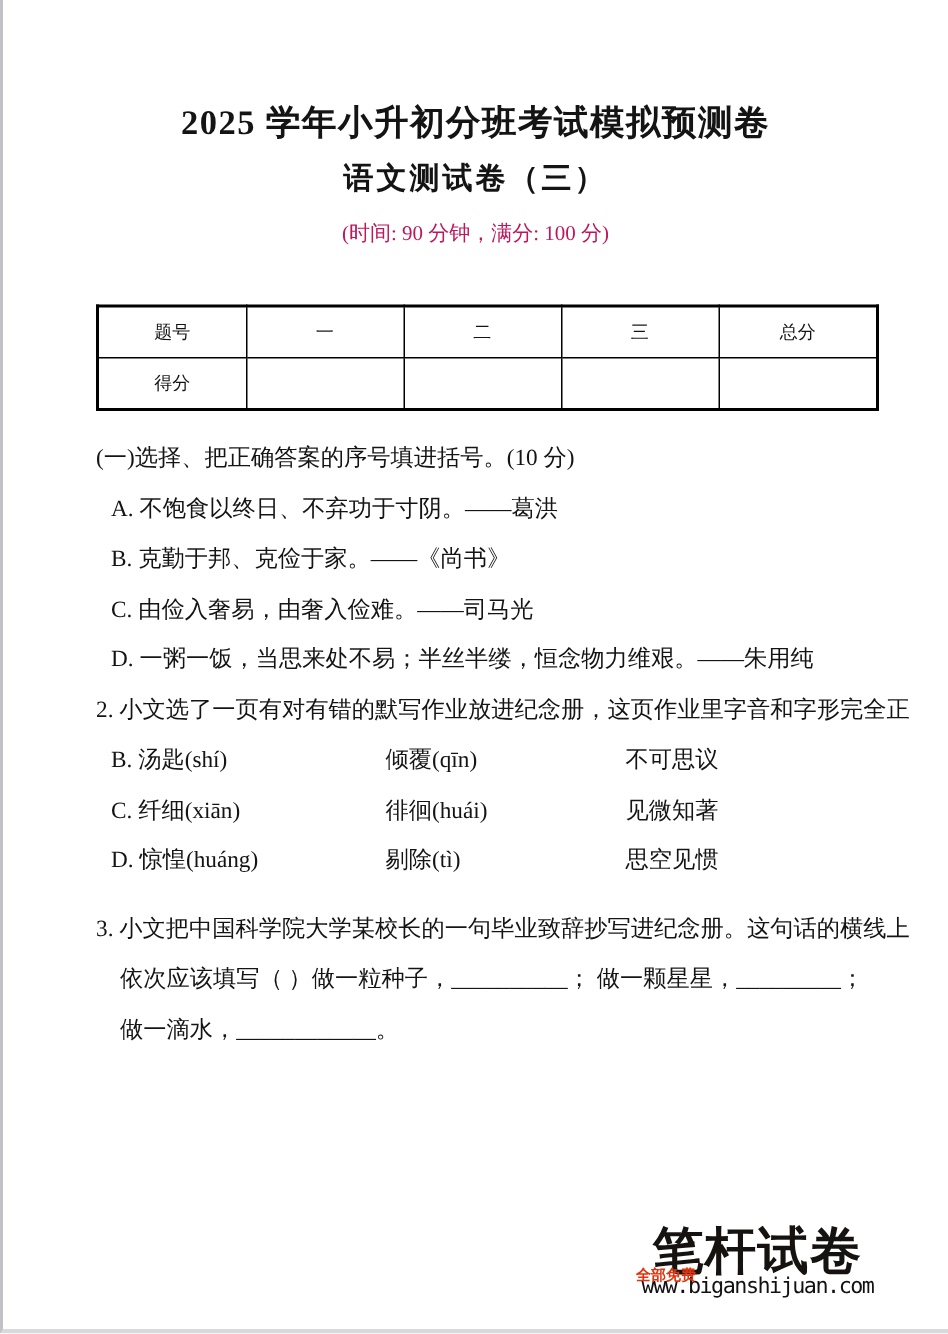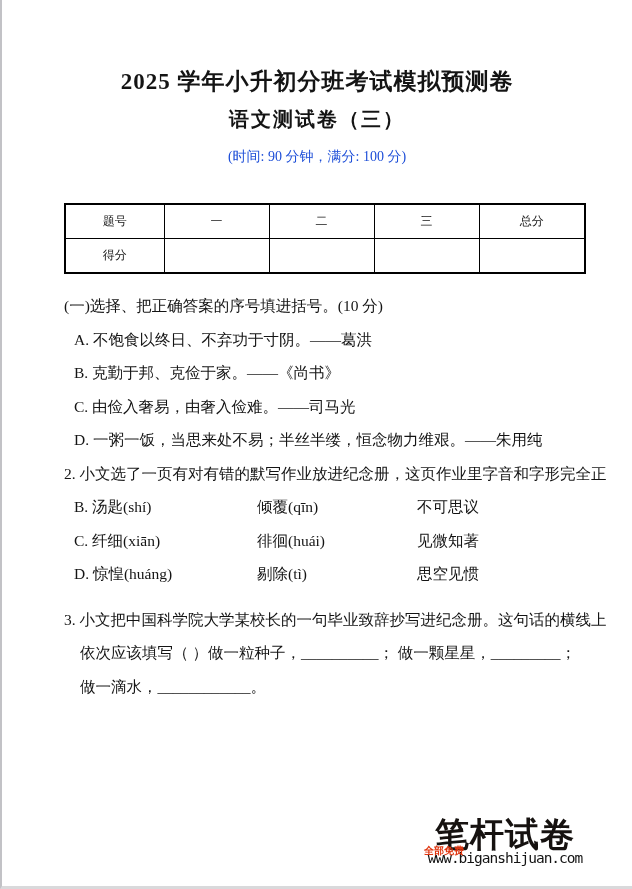--- a/index.html
+++ b/index.html
@@ -10,21 +10,21 @@
     background:#ffffff;
     border-left:2px solid #c2c2c6;
     border-bottom:3px solid #d9d9db;
     font-family:"Liberation Serif","DejaVu Serif",serif;
     color:#141414;
     overflow:hidden;
   }
   .header { text-align:center; padding-top:64px; }
   .title-line1 { font-size:23px; font-weight:bold; line-height:36px; letter-spacing:1px; }
   .title-line2 { font-size:20px; font-weight:bold; line-height:38px; letter-spacing:2px; }
-  .subtitle   { font-size:14px; line-height:20px; margin-top:9px; color:#1d4ed8; }
+  .subtitle   { font-size:14px; line-height:20px; margin-top:9px; color:#be185d; }
 
   table.score-table {
     border-collapse:collapse;
     margin:36px 0 0 62px;
     border:2px solid #000;
     table-layout:fixed;
   }
   table.score-table td {
     border:1px solid #000;
     height:33px;

